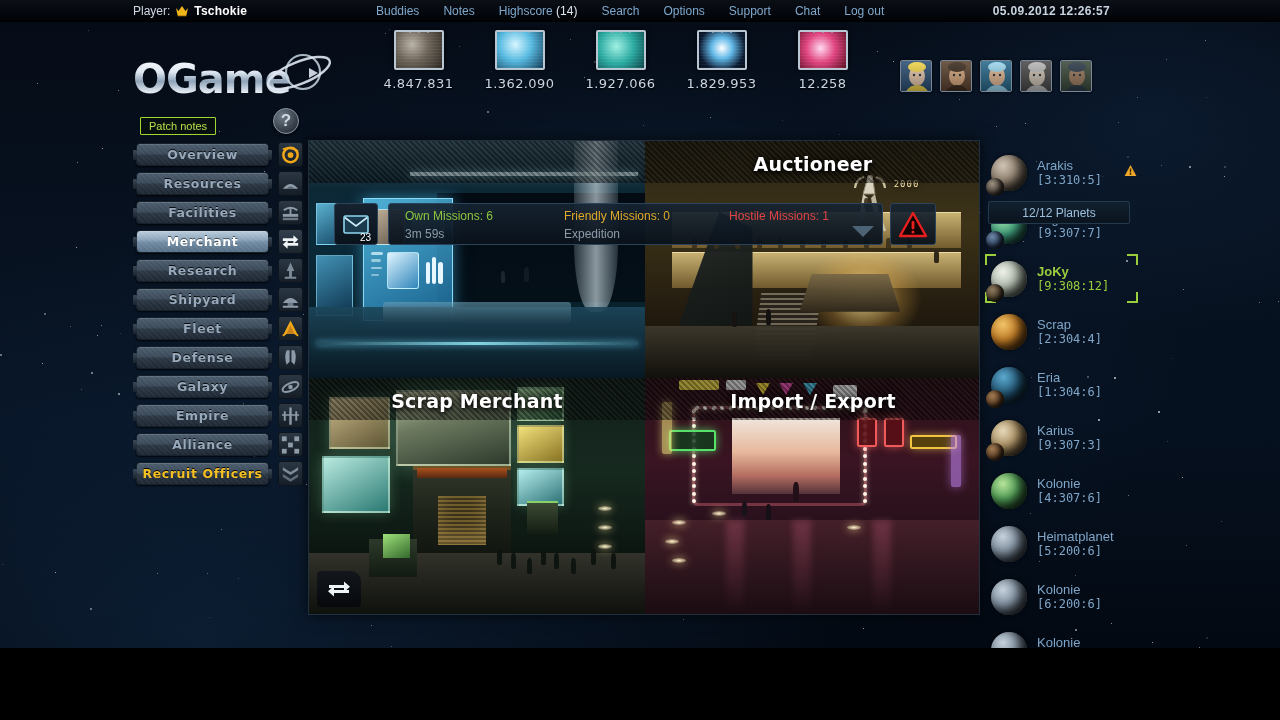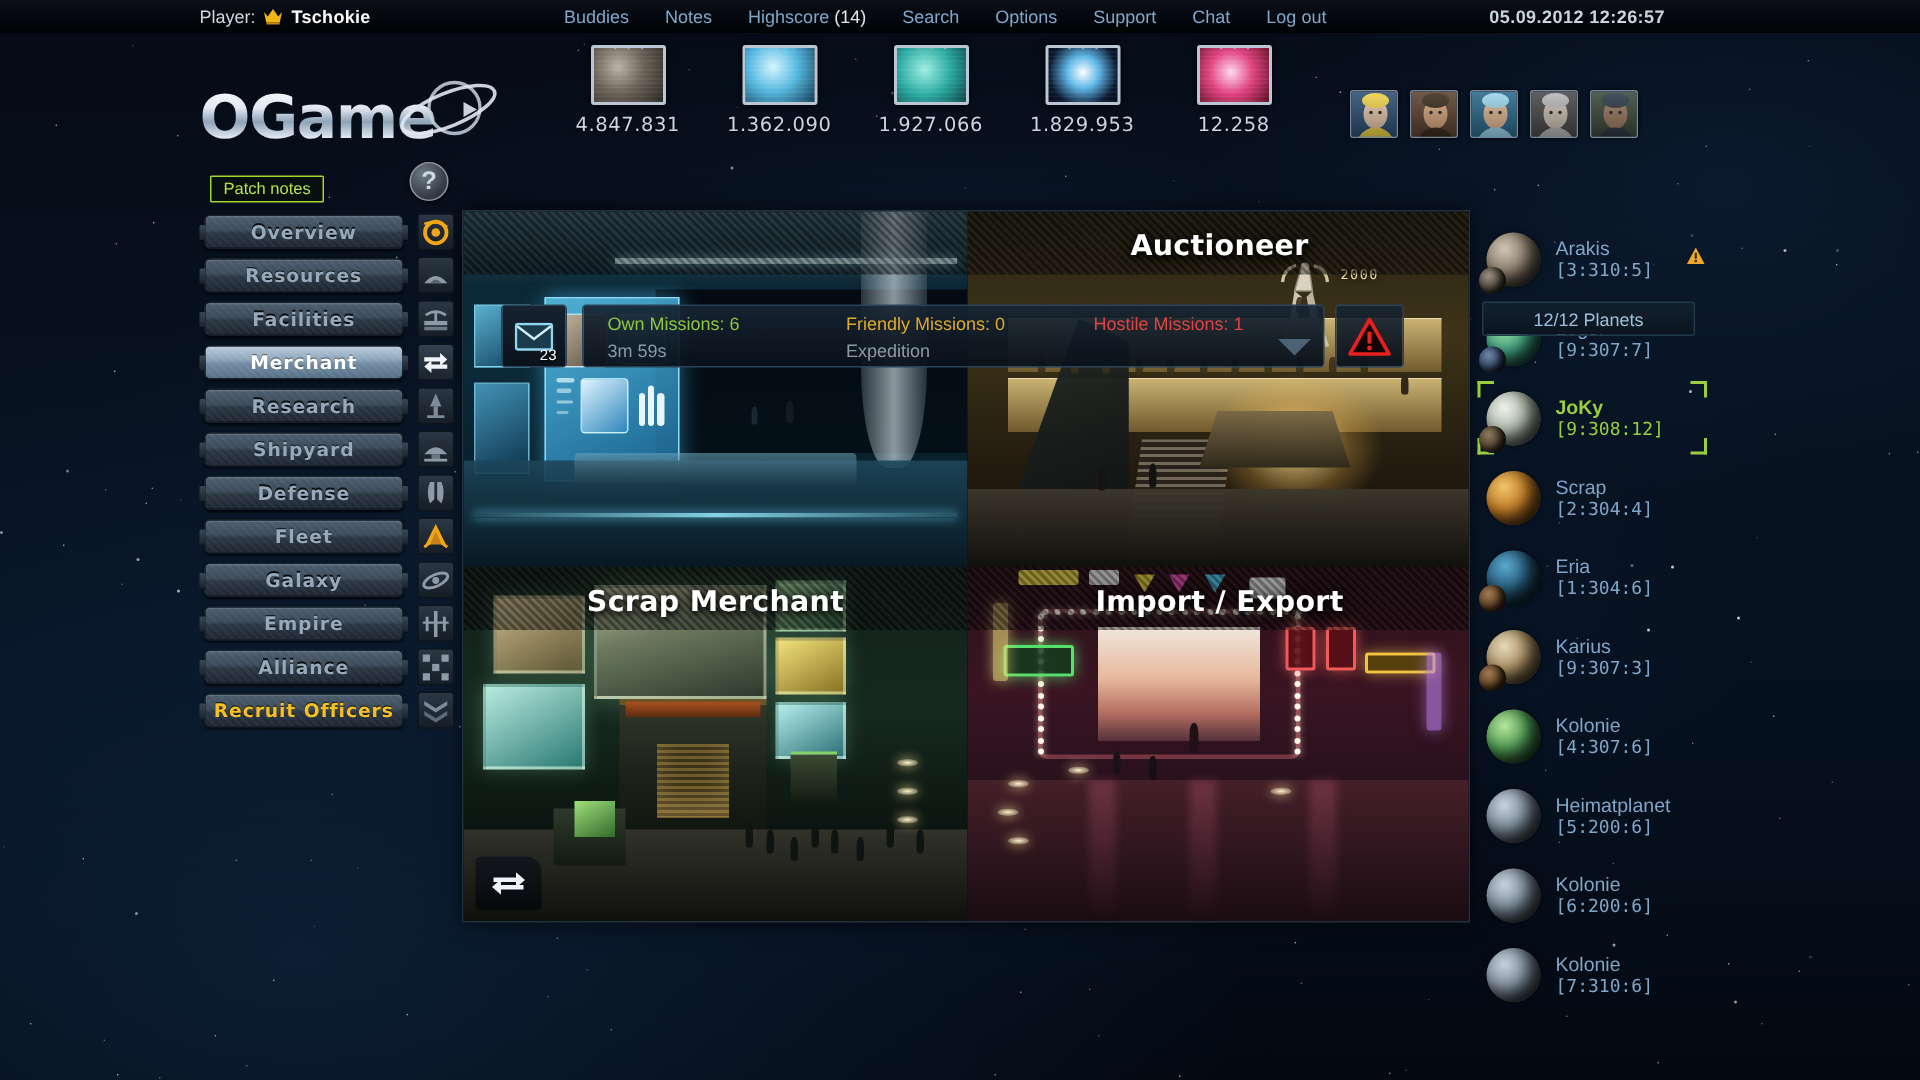--- a/index.html
+++ b/index.html
@@ -5,21 +5,21 @@
   * { box-sizing: border-box; margin: 0; padding: 0; }
   html, body {
     width: 1280px; height: 720px;
     overflow: hidden;
     background: #000;
     font-family: "Liberation Sans", sans-serif;
   }
 
   #app {
     position: relative;
-    width: 1280px; height: 720px;
+    width: 1280px; height: 648px;
     background:
       radial-gradient(ellipse 700px 420px at 640px 330px, rgba(30,70,110,0.55) 0%, rgba(10,25,45,0.25) 55%, rgba(2,6,14,0) 80%),
       radial-gradient(ellipse 900px 600px at 200px 640px, rgba(22,52,86,0.45) 0%, rgba(4,10,20,0) 70%),
       radial-gradient(ellipse 500px 300px at 1150px 120px, rgba(18,44,74,0.4) 0%, rgba(4,10,20,0) 70%),
       linear-gradient(180deg, #050b16 0%, #07111f 35%, #061120 65%, #030912 100%);
     overflow: hidden;
   }
 
   
   .stars { position: absolute; inset: 0; pointer-events: none; }
@@ -995,38 +995,38 @@
         <div class="menu-icon">
           <svg width="24" height="24" viewBox="0 0 24 24">
             <path d="M4 15 q8 -10 16 0 Z" fill="#8d9aa8"></path>
             <rect x="9" y="15" width="6" height="4" fill="#6b7886"></rect>
             <path d="M4 19 h16" stroke="#8d9aa8" stroke-width="2"></path>
           </svg>
         </div>
       </div>
       <div class="menu-row">
         <div class="menu-btn">
-          <span>Defense</span>
-        </div>
-        <div class="menu-icon">
-          <svg width="24" height="24" viewBox="0 0 24 24">
-            <path d="M8 4 q-3 7 0 15 l3 -3 V4 Z" fill="#8d9aa8"></path>
-            <path d="M16 4 q3 7 0 15 l-3 -3 V4 Z" fill="#8d9aa8"></path>
-          </svg>
-        </div>
-      </div>
-      <div class="menu-row">
-        <div class="menu-btn">
           <span>Fleet</span>
         </div>
         <div class="menu-icon">
           <svg width="24" height="24" viewBox="0 0 24 24">
             <path d="M12 3 L19 17 H5 Z" fill="#f0a819"></path>
             <path d="M12 8 L16 17 H8 Z" fill="#c8811a"></path>
             <path d="M4 19 l4 -3 M20 19 l-4 -3" stroke="#f0a819" stroke-width="2"></path>
+          </svg>
+        </div>
+      </div>
+      <div class="menu-row">
+        <div class="menu-btn">
+          <span>Defense</span>
+        </div>
+        <div class="menu-icon">
+          <svg width="24" height="24" viewBox="0 0 24 24">
+            <path d="M8 4 q-3 7 0 15 l3 -3 V4 Z" fill="#8d9aa8"></path>
+            <path d="M16 4 q3 7 0 15 l-3 -3 V4 Z" fill="#8d9aa8"></path>
           </svg>
         </div>
       </div>
       <div class="menu-row">
         <div class="menu-btn">
           <span>Galaxy</span>
         </div>
         <div class="menu-icon">
           <svg width="24" height="24" viewBox="0 0 24 24">
             <ellipse cx="12" cy="12" rx="9" ry="4" fill="none" stroke="#8d9aa8" stroke-width="2" transform="rotate(-25 12 12)"></ellipse>

